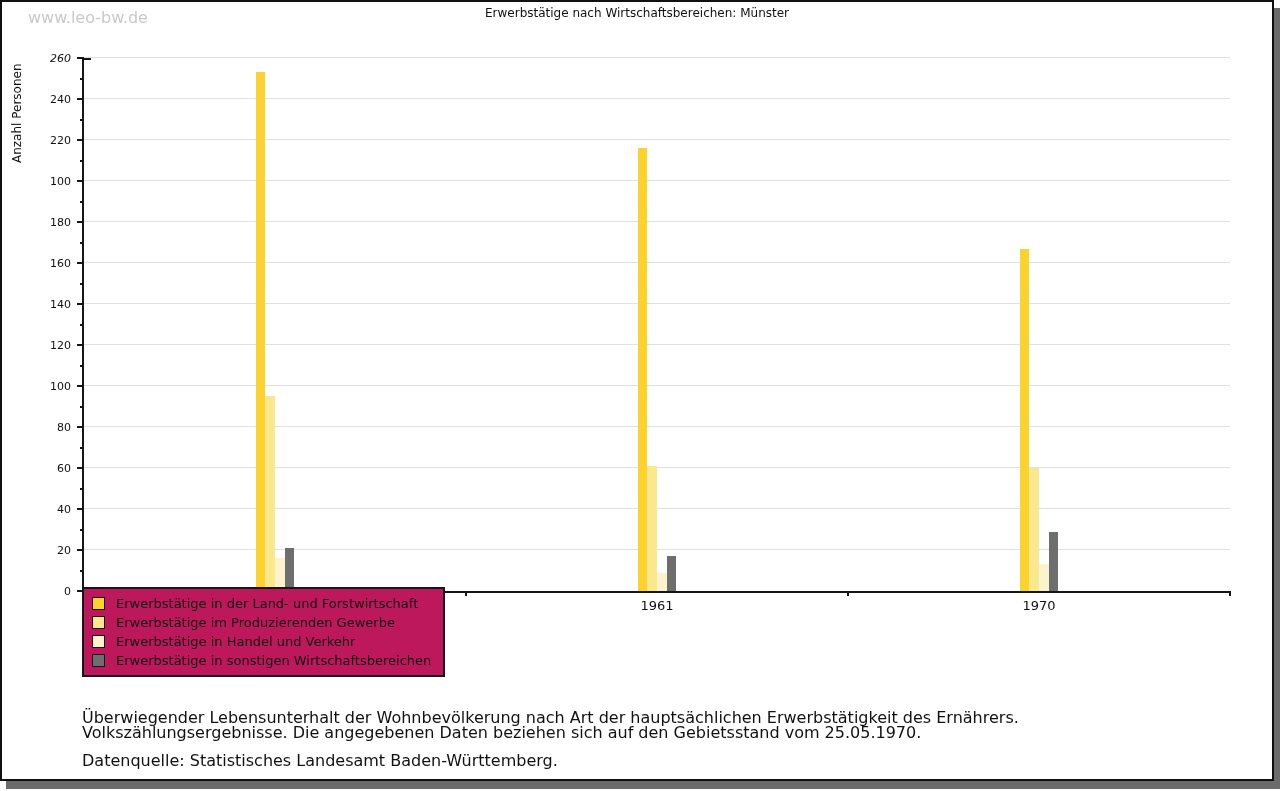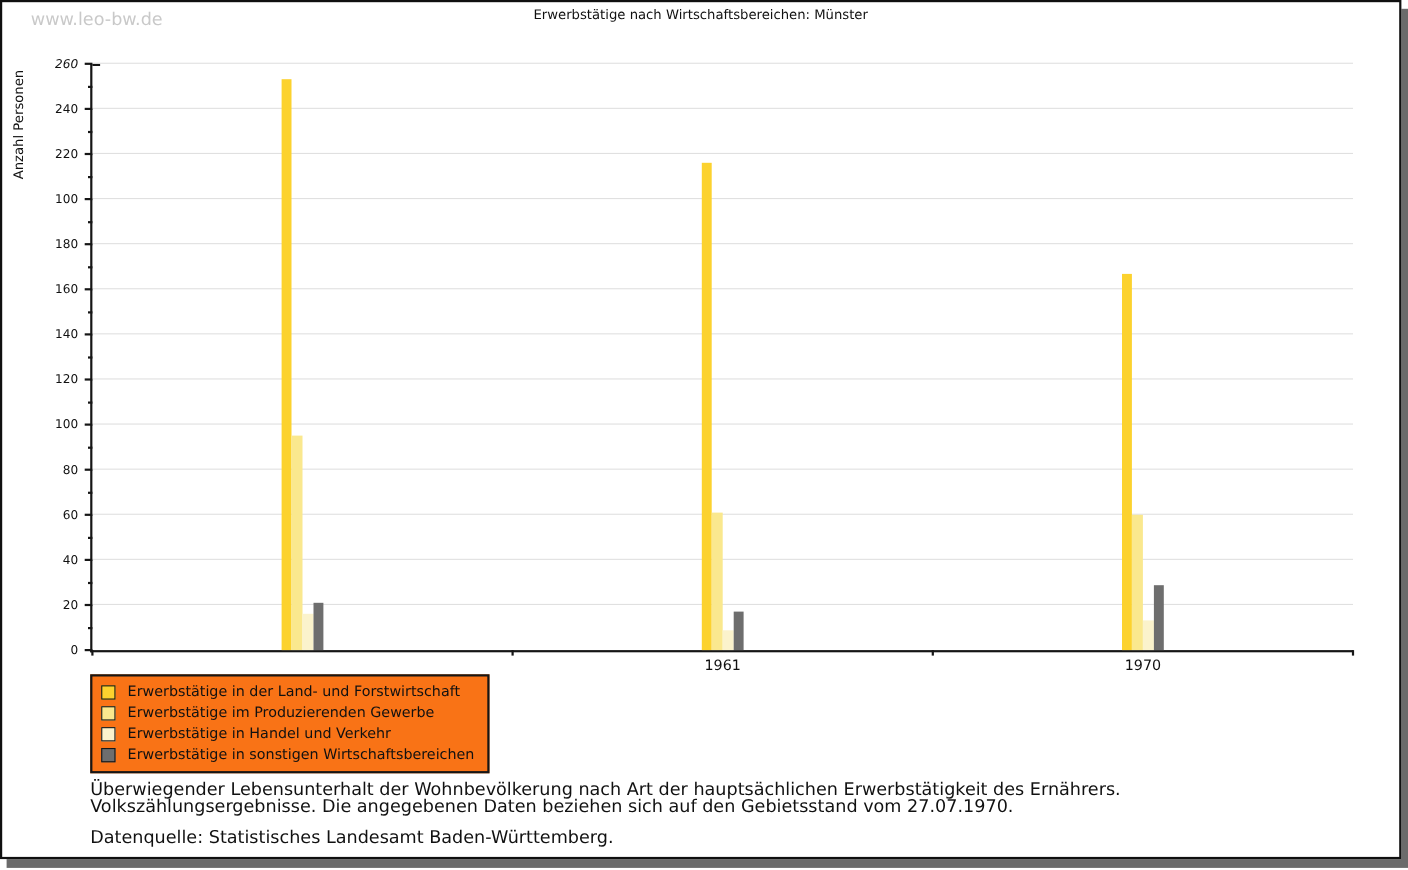--- a/index.html
+++ b/index.html
@@ -18,21 +18,21 @@
   .tick.major{width:7px;}
   .tick.minor{width:4px;}
   .ytick-label{position:absolute;right:calc(100% + 13px);transform:translateY(50%);
     font-size:11px;color:#111;white-space:nowrap;}
   .xtick{position:absolute;top:100%;width:2px;height:5px;background:#161616;transform:translateX(-50%);}
   .group{position:absolute;bottom:0;height:100%;display:flex;align-items:flex-end;
     padding:0 15%;box-sizing:border-box;}
   .bar{flex:0 0 auto;width:25%;}
   .xcat-label{position:absolute;top:calc(100% + 7px);transform:translateX(-50%);
     font-size:13px;color:#111;}
-  .legend{position:absolute;left:80px;top:611px;border:2px solid #161616;background:#f97316;
+  .legend{position:absolute;left:80px;top:585px;border:2px solid #161616;background:#be185d;
     padding:5px 12px 5px 8px;}
   .legend-row{display:flex;align-items:center;gap:11px;height:19px;}
   .swatch{width:13px;height:13px;border:1px solid #161616;box-sizing:border-box;flex:0 0 auto;}
   .legend-label{font-size:13px;color:#111;white-space:nowrap;}
   .notes{position:absolute;left:80px;top:708px;font-size:16px;color:#111;line-height:15px;}
   .notes .source{margin-top:13px;}
 </style>
 </head>
 <body>
 
@@ -138,16 +138,16 @@
         <div class="legend-label">Erwerbstätige in Handel und Verkehr</div>
       </div>
       <div class="legend-row">
         <div class="swatch" style="background: rgb(110, 110, 110);"></div>
         <div class="legend-label">Erwerbstätige in sonstigen Wirtschaftsbereichen</div>
       </div>
     </div>
 
   <div class="notes">
     <div>Überwiegender Lebensunterhalt der Wohnbevölkerung nach Art der hauptsächlichen Erwerbstätigkeit des Ernährers.</div>
-    <div>Volkszählungsergebnisse. Die angegebenen Daten beziehen sich auf den Gebietsstand vom 27.07.1970.</div>
+    <div>Volkszählungsergebnisse. Die angegebenen Daten beziehen sich auf den Gebietsstand vom 25.05.1970.</div>
     <div class="source">Datenquelle: Statistisches Landesamt Baden-Württemberg.</div>
   </div>
 </div>
 
 </body></html>

